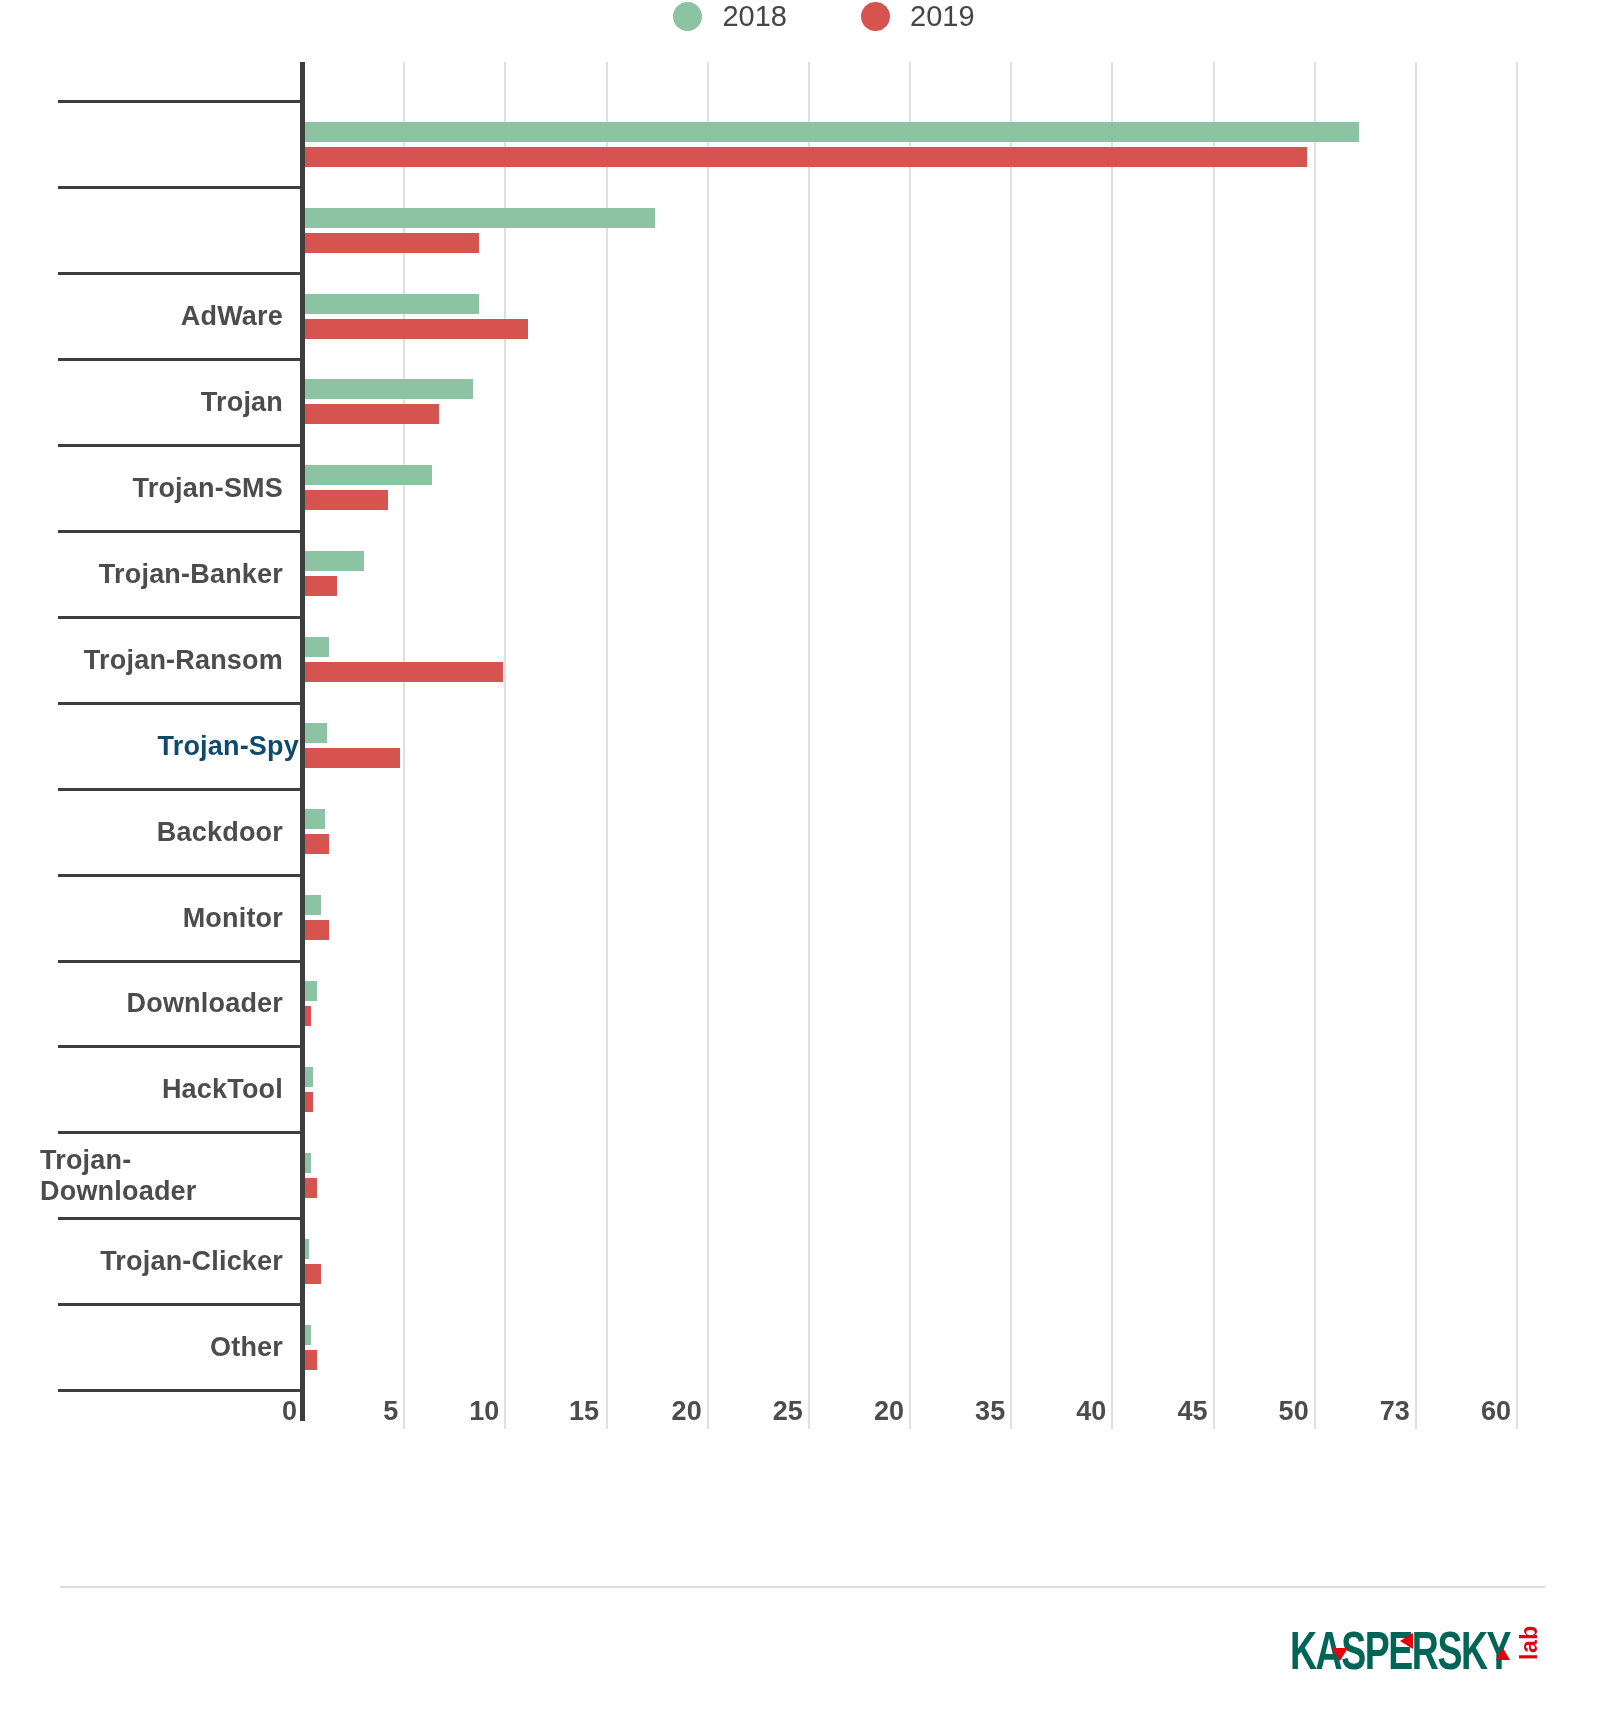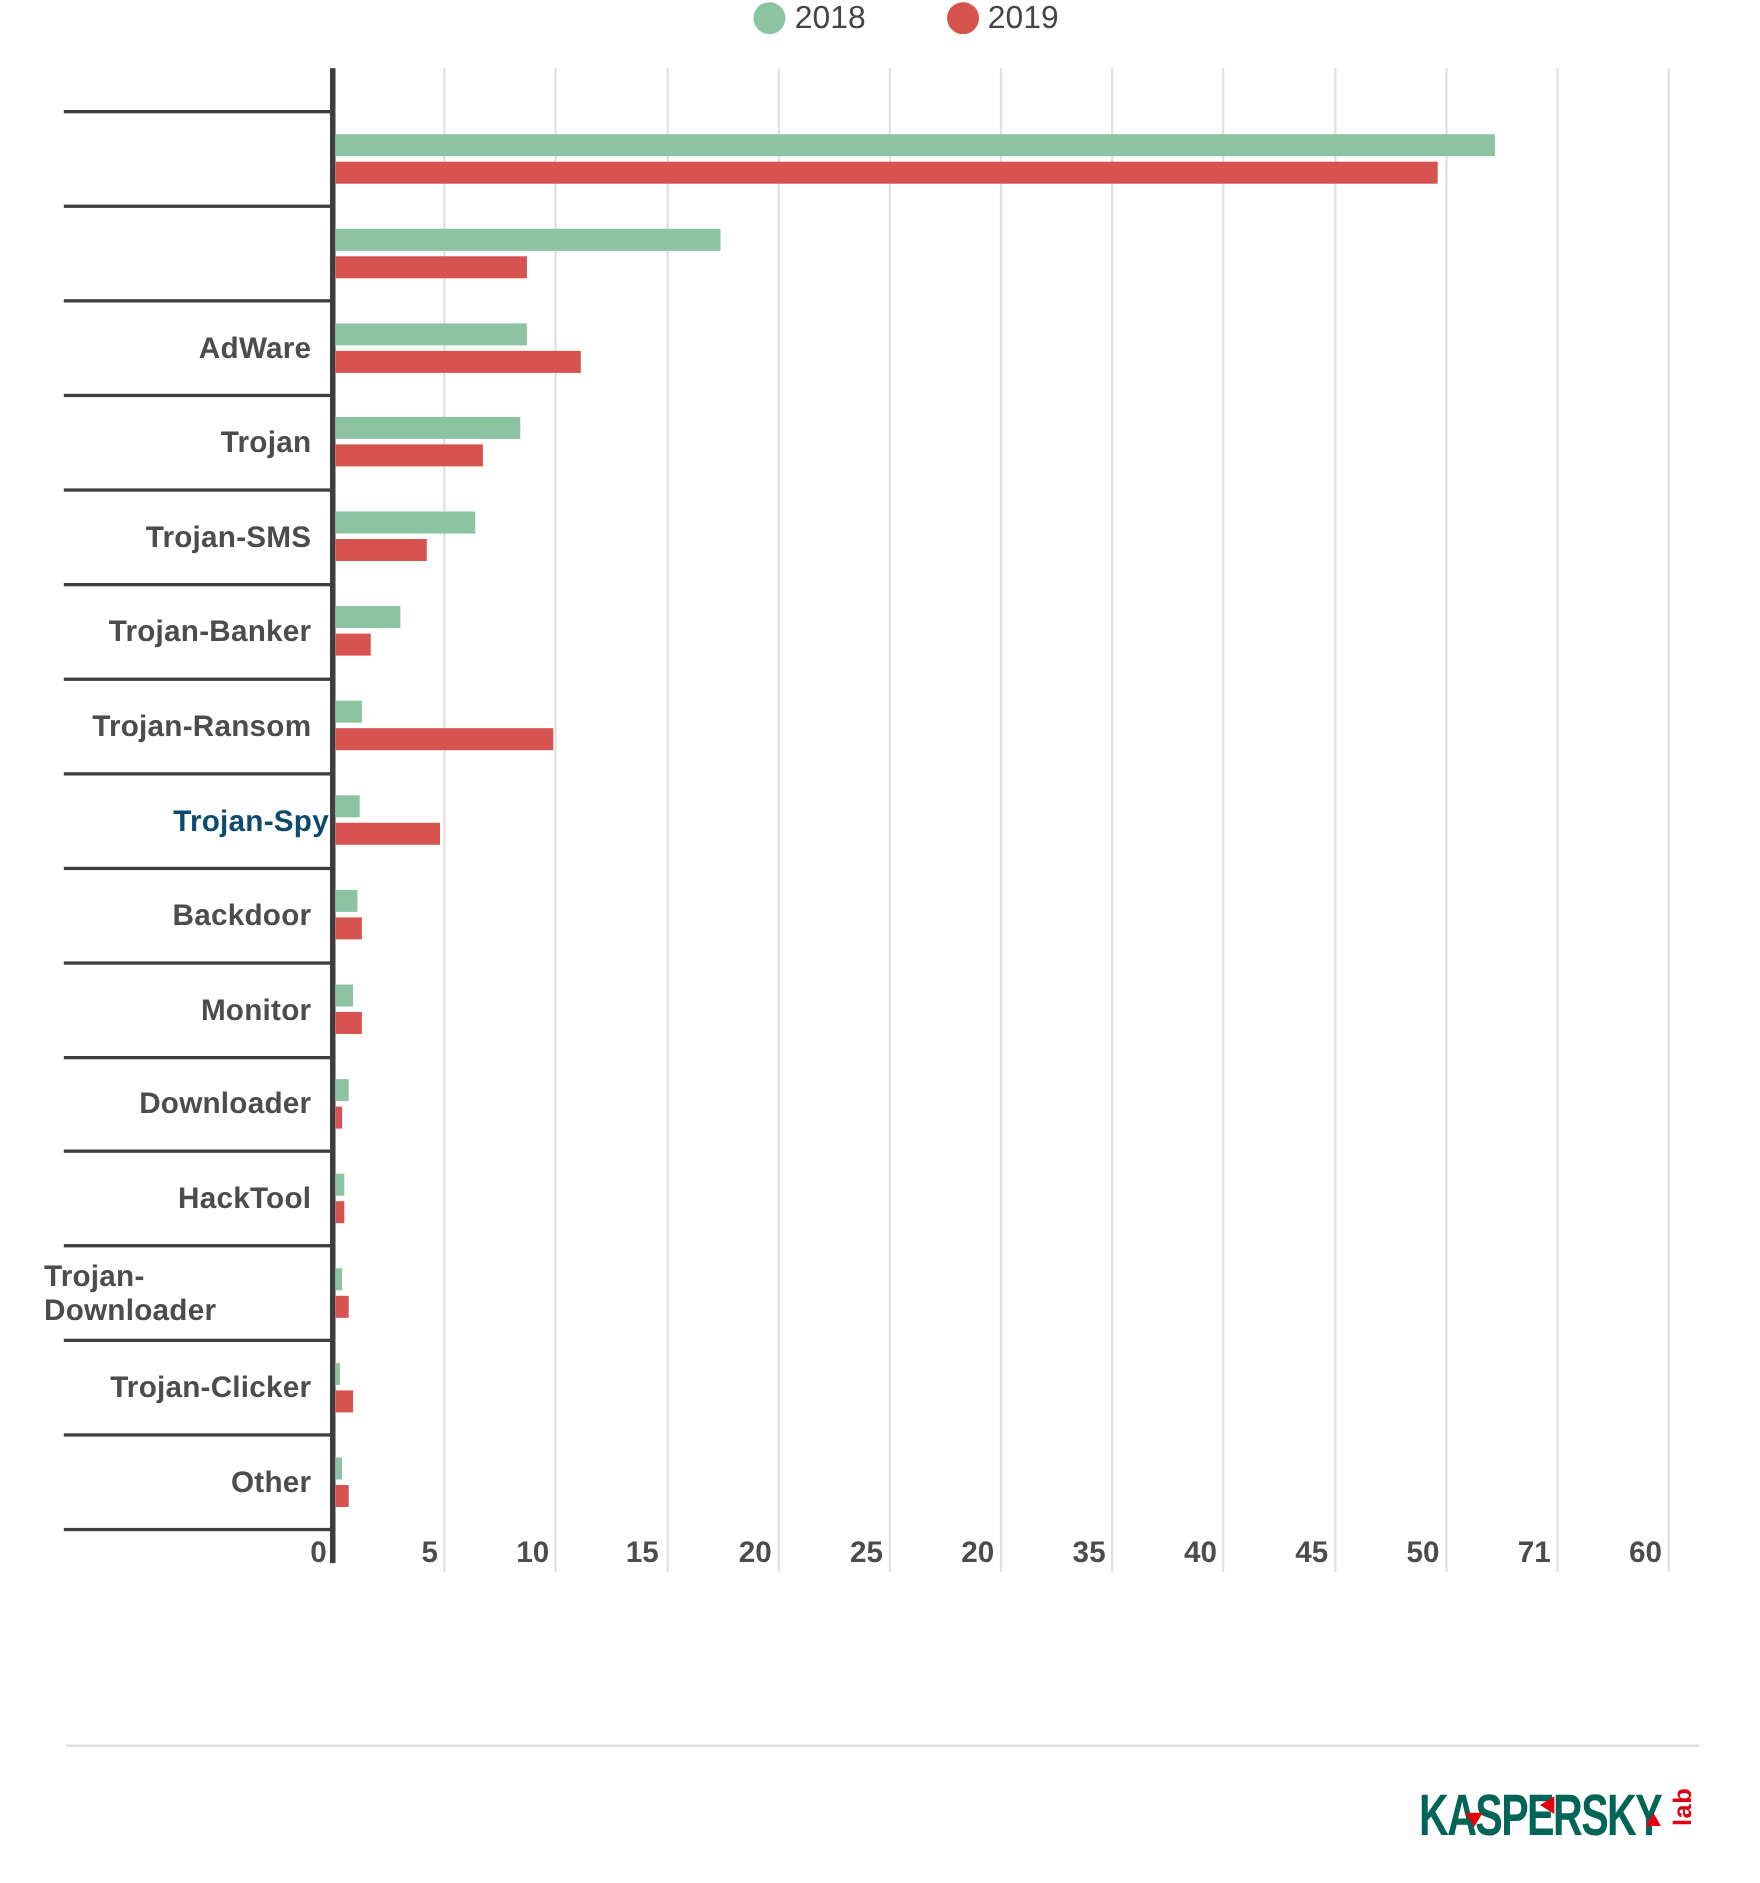--- a/index.html
+++ b/index.html
@@ -18,21 +18,21 @@
     position:absolute;display:flex;align-items:center;justify-content:flex-end;
     color:#4c4c4c;font-size:27px;font-weight:bold;letter-spacing:0.2px;
   }
   .bar{position:absolute;height:20px;}
   .tick-label{
     position:absolute;display:flex;align-items:center;justify-content:flex-end;
     color:#4c4c4c;font-size:27px;font-weight:bold;
   }
   .legend{position:absolute;top:1481
     ;left:0;width:1600px;display:flex;justify-content:center;align-items:center;gap:26px;}
-  .legend-item{display:flex;align-items:center;gap:8px;padding-left:48px;}
+  .legend-item{display:flex;align-items:center;gap:20px;padding-left:48px;}
   .legend-dot{width:29px;height:29px;border-radius:50%;}
   .legend-label{font-size:29px;color:#454545;font-weight:normal;}
   .footer-rule{position:absolute;left:60px;top:1586px;width:1485px;height:2px;background:#dcdcdc;}
   .logo{position:absolute;left:1290px;top:1616px;width:280px;height:66px;}
   .logo-word{
     position:absolute;left:0;top:4px;
     font-size:52px;font-weight:bold;letter-spacing:-2px;
     transform:scaleX(0.72) scaleY(1.02);transform-origin:left top;
     white-space:nowrap;
   }
@@ -128,21 +128,21 @@
       <div class="tick-label" style="left: 318.167px; top: 1396px; width: 80px; height: 30px; color: rgb(76, 76, 76);">5</div>
       <div class="tick-label" style="left: 419.333px; top: 1396px; width: 80px; height: 30px; color: rgb(76, 76, 76);">10</div>
       <div class="tick-label" style="left: 519px; top: 1396px; width: 80px; height: 30px; color: rgb(76, 76, 76);">15</div>
       <div class="tick-label" style="left: 621.667px; top: 1396px; width: 80px; height: 30px; color: rgb(76, 76, 76);">20</div>
       <div class="tick-label" style="left: 722.833px; top: 1396px; width: 80px; height: 30px; color: rgb(76, 76, 76);">25</div>
       <div class="tick-label" style="left: 824px; top: 1396px; width: 80px; height: 30px; color: rgb(76, 76, 76);">20</div>
       <div class="tick-label" style="left: 925.167px; top: 1396px; width: 80px; height: 30px; color: rgb(76, 76, 76);">35</div>
       <div class="tick-label" style="left: 1026.33px; top: 1396px; width: 80px; height: 30px; color: rgb(76, 76, 76);">40</div>
       <div class="tick-label" style="left: 1127.5px; top: 1396px; width: 80px; height: 30px; color: rgb(76, 76, 76);">45</div>
       <div class="tick-label" style="left: 1228.67px; top: 1396px; width: 80px; height: 30px; color: rgb(76, 76, 76);">50</div>
-      <div class="tick-label" style="left: 1329.83px; top: 1396px; width: 80px; height: 30px; color: rgb(76, 76, 76);">71</div>
+      <div class="tick-label" style="left: 1329.83px; top: 1396px; width: 80px; height: 30px; color: rgb(76, 76, 76);">73</div>
       <div class="tick-label" style="left: 1431px; top: 1396px; width: 80px; height: 30px; color: rgb(76, 76, 76);">60</div>
     </div>
 
   <div class="legend">
     <div class="legend-item">
       <span class="legend-dot" id="dot2018" style="background: rgb(140, 195, 162);"></span>
       <span class="legend-label">2018</span>
     </div>
     <div class="legend-item">
       <span class="legend-dot" id="dot2017" style="background: rgb(214, 83, 79);"></span>

